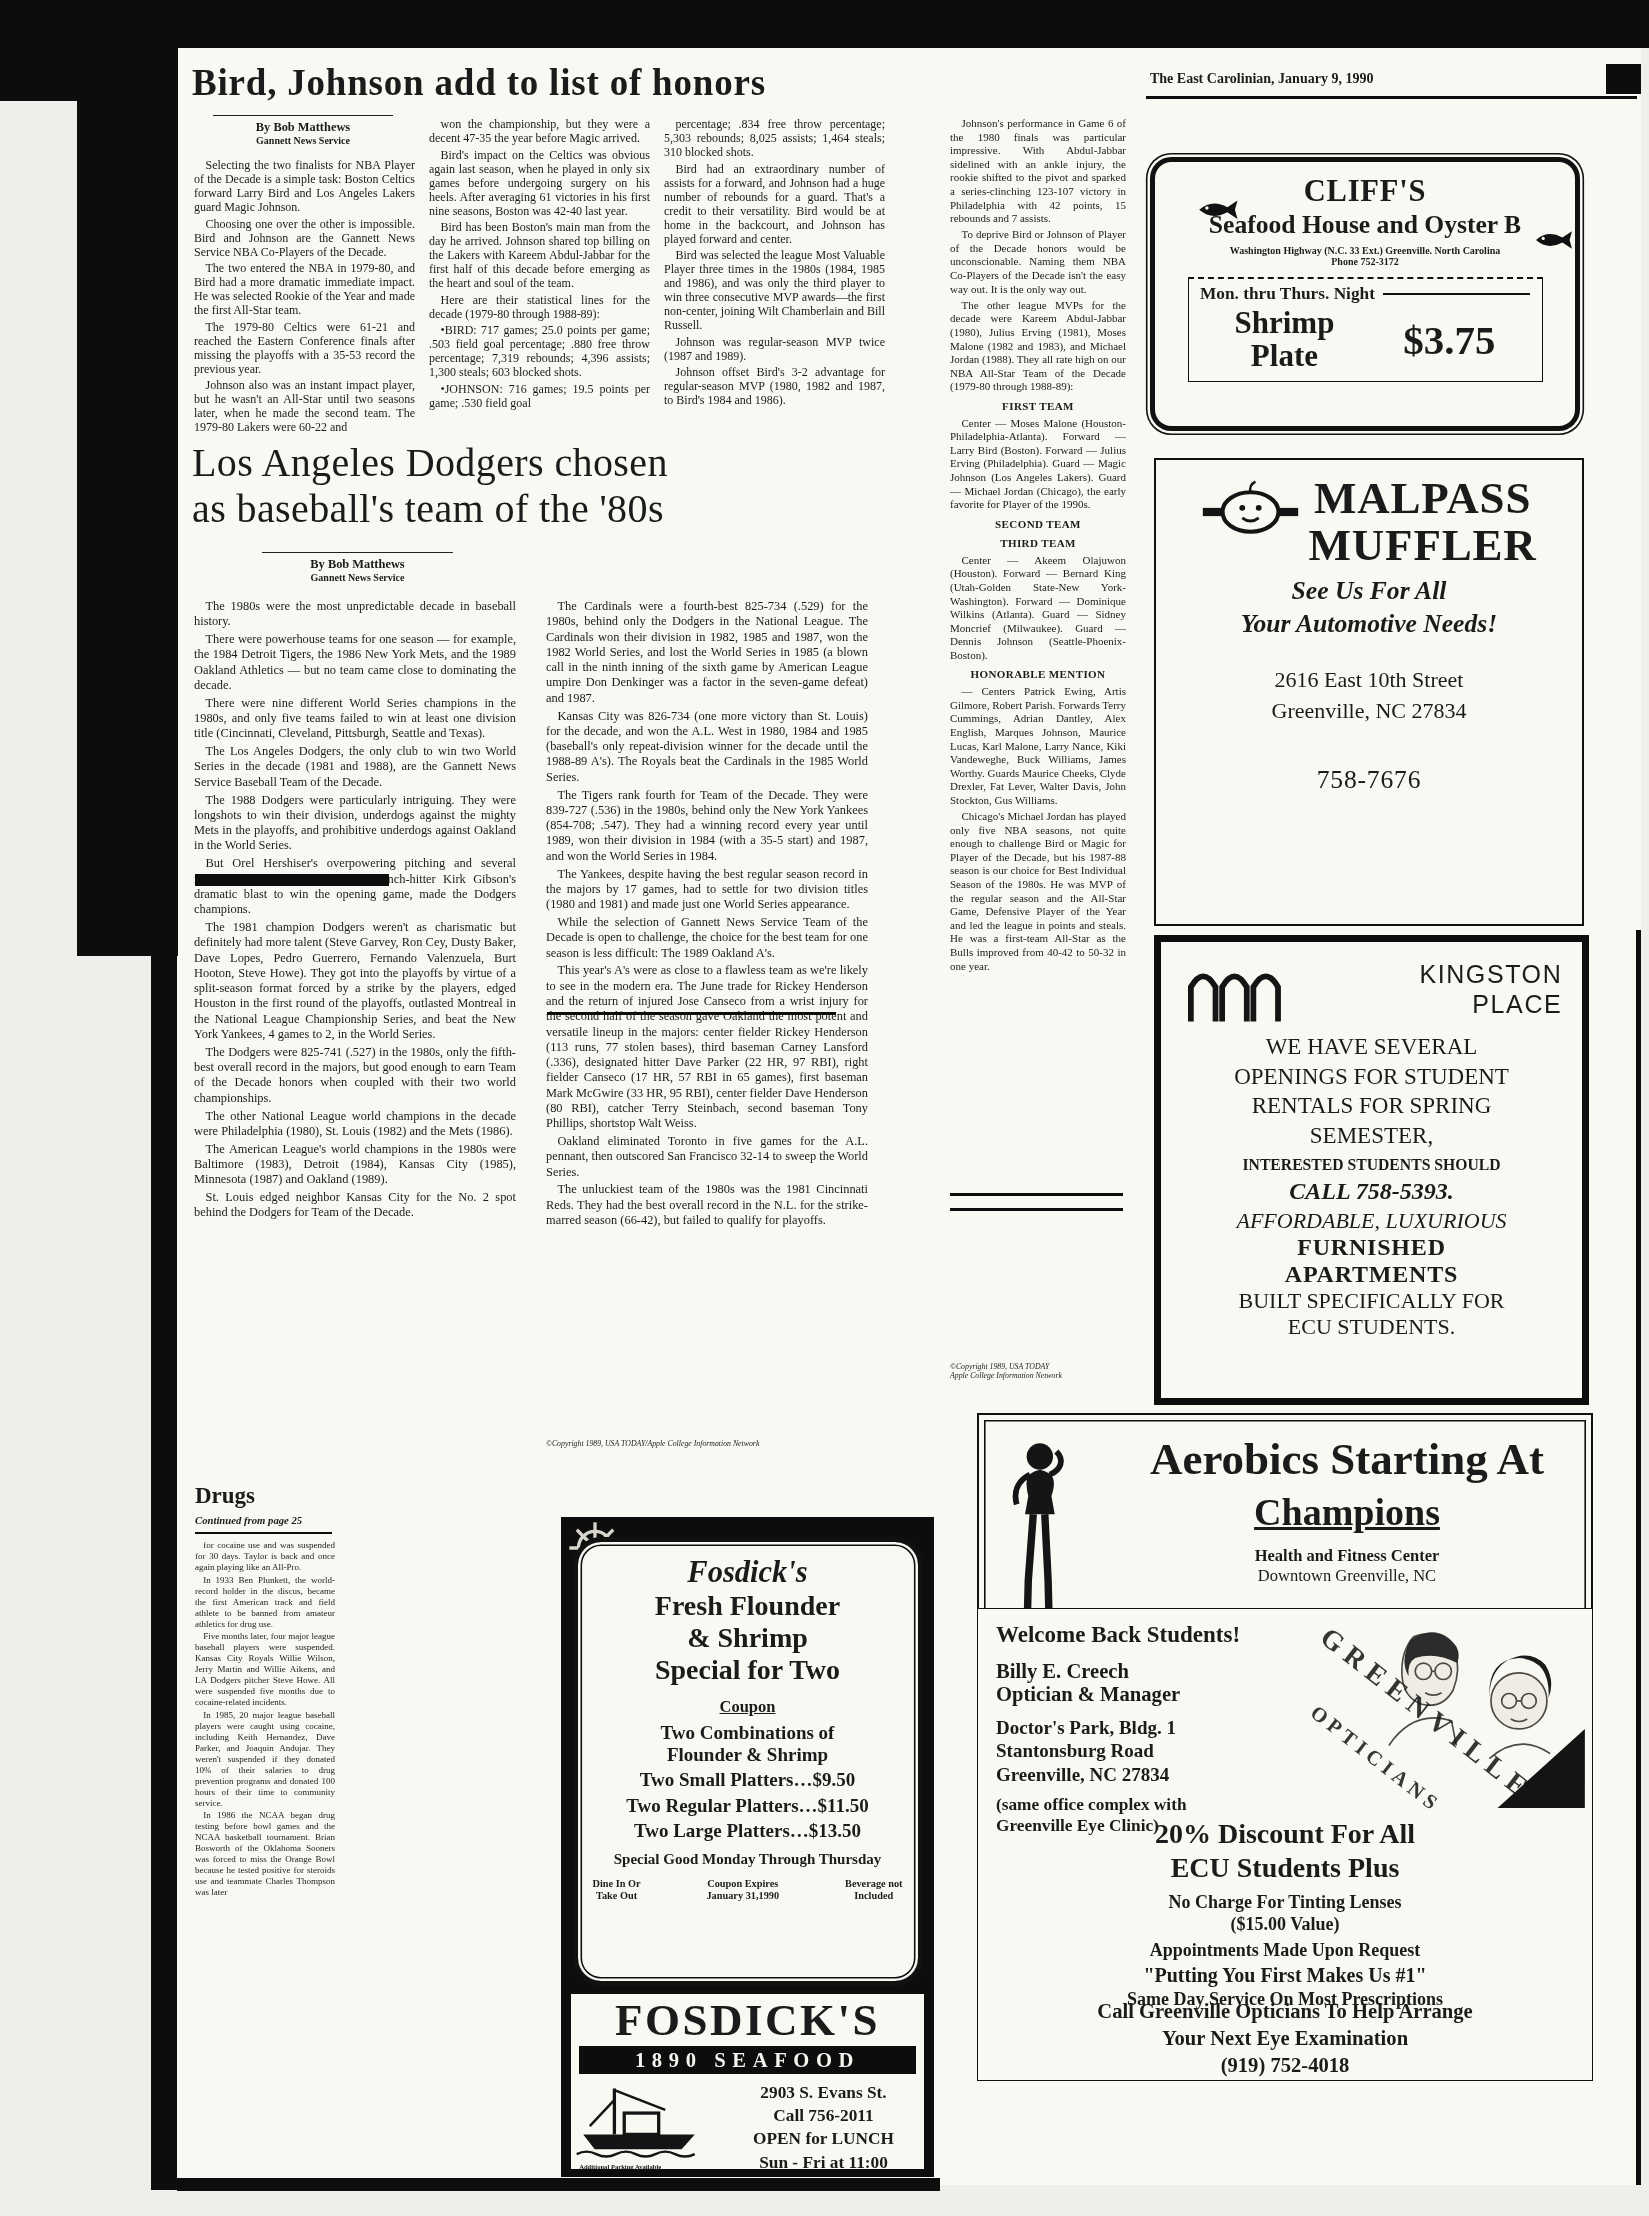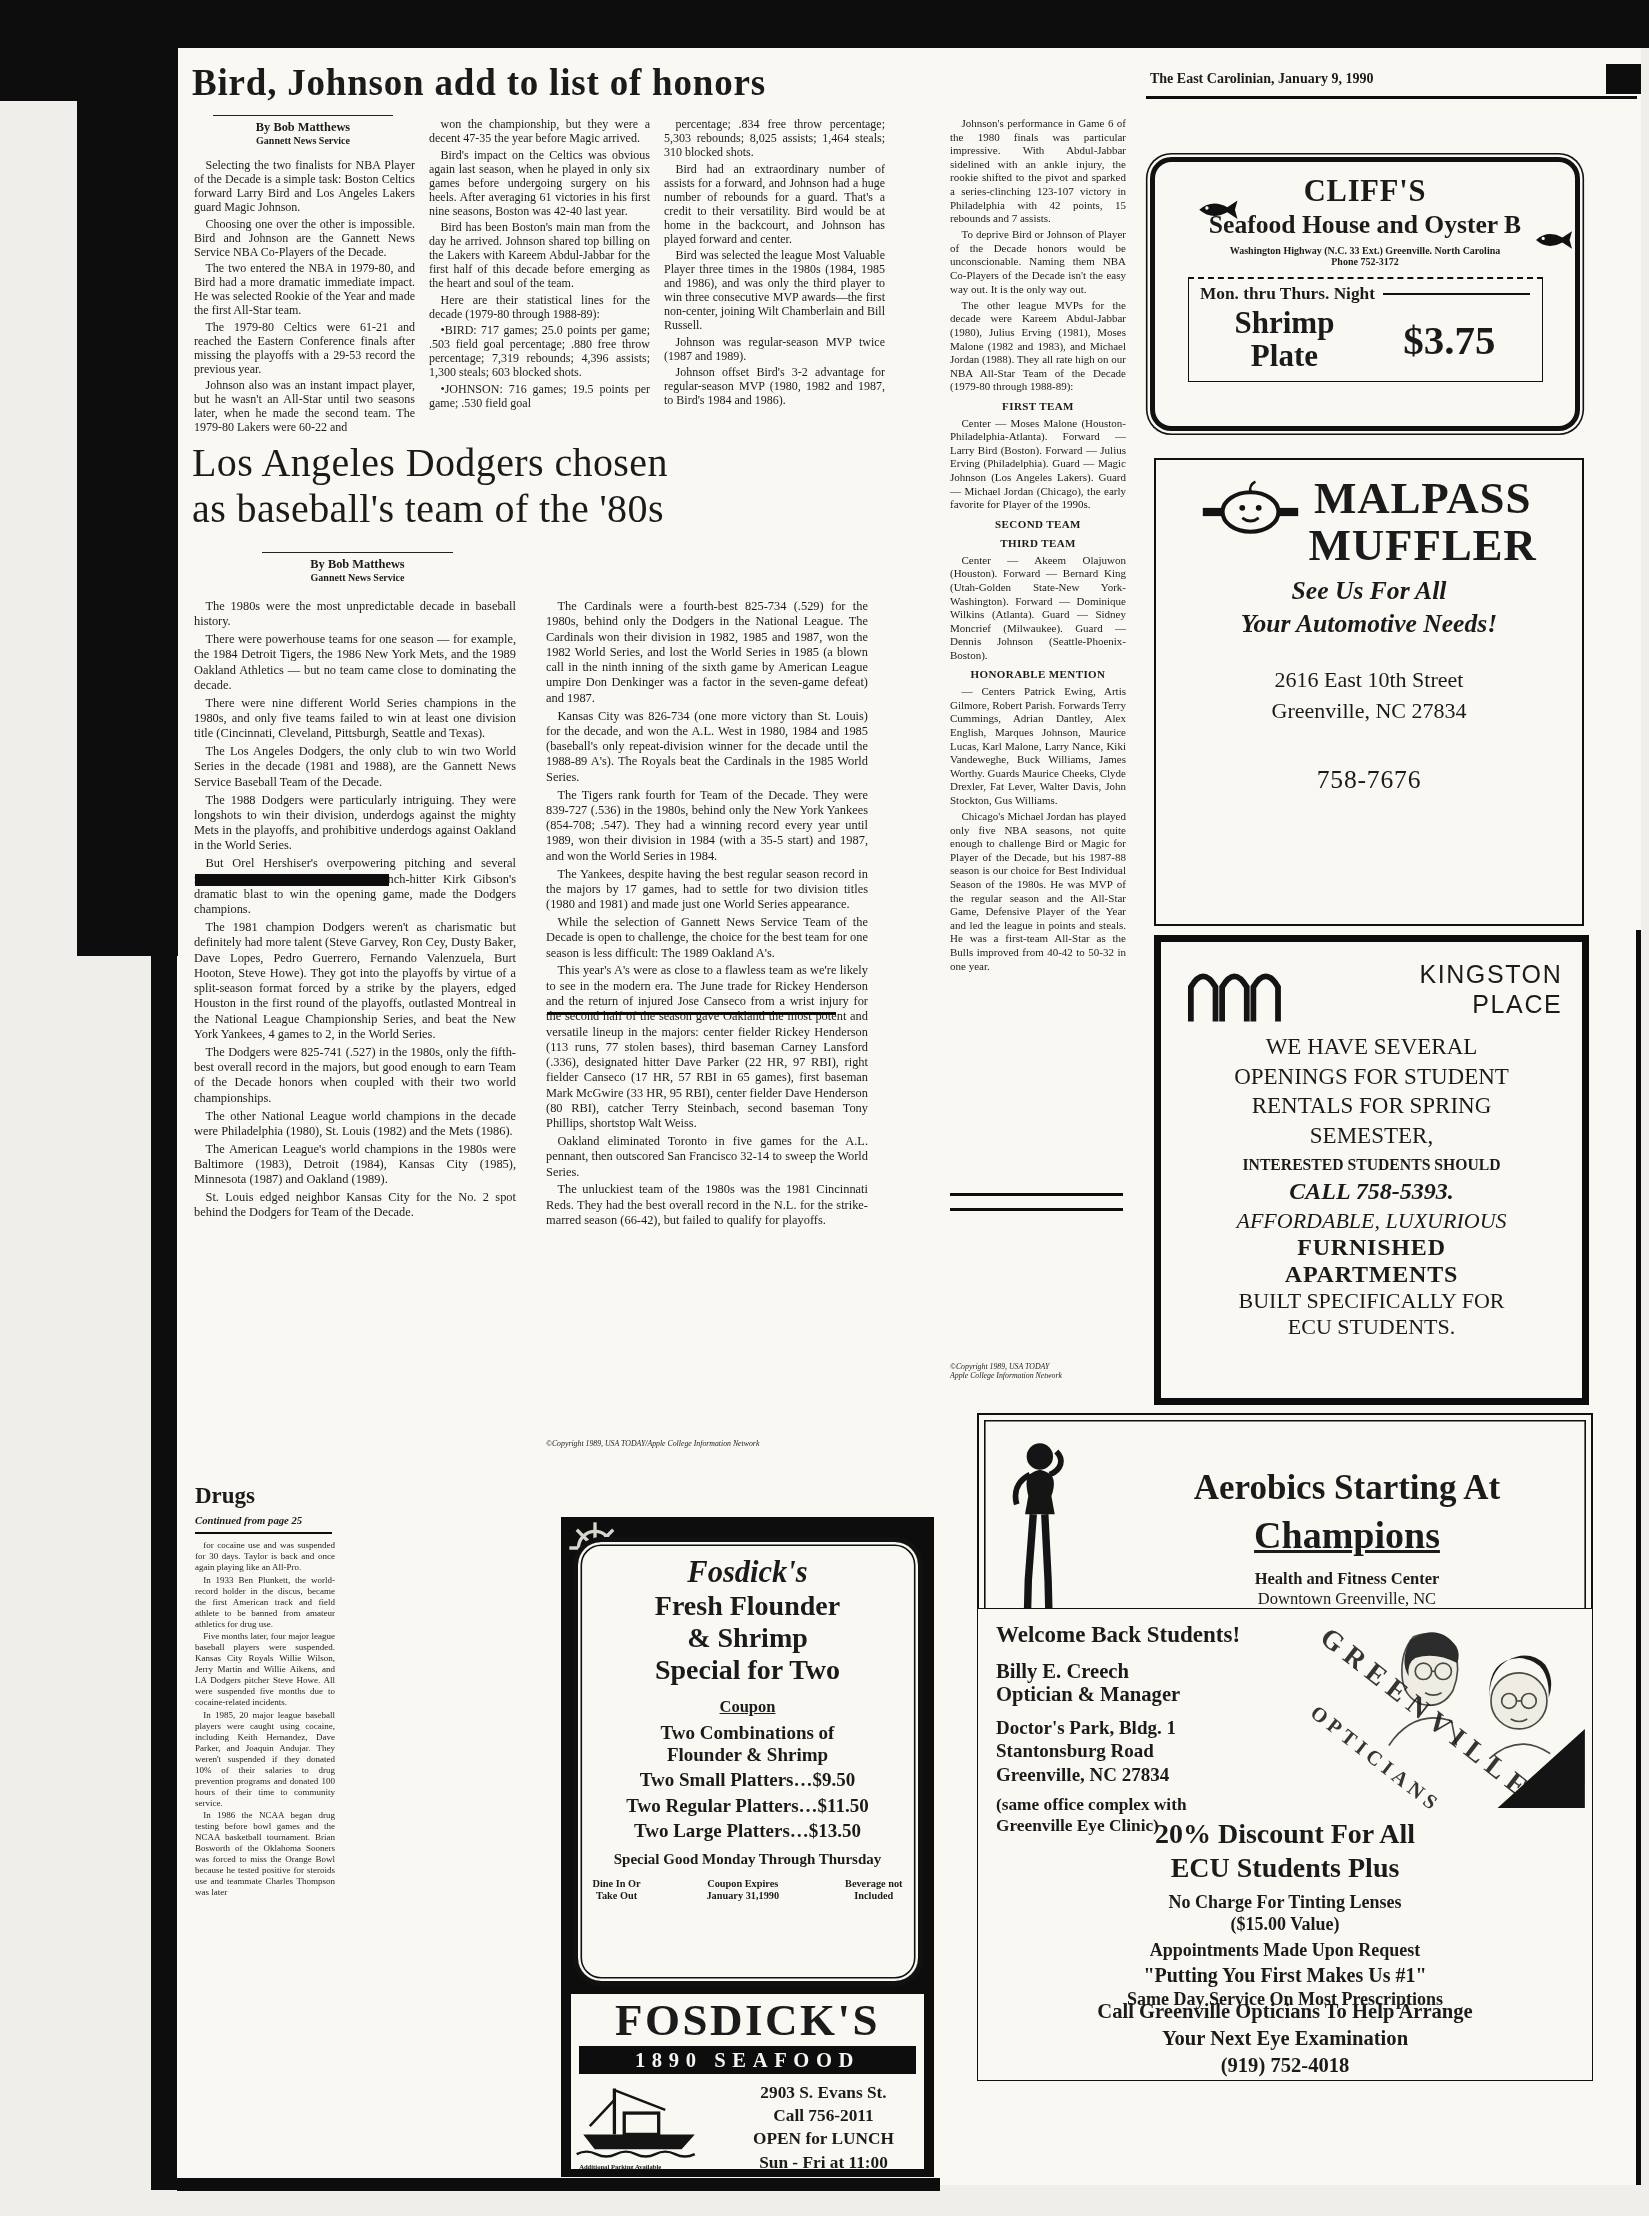--- a/index.html
+++ b/index.html
@@ -77,21 +77,21 @@
   .k-small { font-size:15.7px; font-weight:bold; margin-top:5px; }
   .k-call { font-size:24px; font-weight:bold; font-style:italic; margin-top:3.3px; }
   .k-lux { font-size:22px; font-style:italic; margin-top:3.3px; }
   .k-furn { font-size:24px; font-weight:bold; letter-spacing:0.8px; }
   .k-built { font-size:22px; }
 
   .aerobics { left:977px; top:1413px; width:616px; height:285px; border:2.5px solid #111;
               box-shadow:inset 0 0 0 5px #faf8f3, inset 0 0 0 6.6px #111; }
   .aerobics .woman { position:absolute; left:13px; top:11.5px; width:99px; height:257px; }
   .aerobics .content { margin-left:124px; text-align:center; padding-top:18px; }
-  .aerobics .t1 { font-size:35px; font-weight:bold;margin-top:35px; }
+  .aerobics .t1 { font-size:45px; font-weight:bold; }
   .aerobics .t2 { font-size:38px; font-weight:bold; text-decoration:underline; margin-top:5px; }
   .aerobics .s1 { font-size:16.5px; font-weight:bold; margin-top:11.5px; }
   .aerobics .s2 { font-size:16.5px; }
   .aerobics .dt { font-size:32px; font-weight:bold; margin-top:21px; }
 
   .opticians { left:977px; top:1608px; width:616px; height:473px; border:1.6px solid #111; overflow:hidden; }
   .opt-left { position:absolute; left:18px; top:13px; width:355px; font-weight:bold; }
   .opt-left .w { font-size:23px; }
   .opt-left .m1 { font-size:20.6px; margin-top:11.5px; }
   .opt-left .m2 { font-size:20.6px; }
@@ -151,21 +151,21 @@
 
   <h1 class="h-nba">Bird, Johnson add to list of honors</h1>
   <div class="byline nba-byline">
     <div class="by">By Bob Matthews</div>
     <div class="org">Gannett News Service</div>
   </div>
   <div class="colblock nba-c1">
       <p>Selecting the two finalists for NBA Player of the Decade is a simple task: Boston Celtics forward Larry Bird and Los Angeles Lakers guard Magic Johnson.</p>
       <p>Choosing one over the other is impossible. Bird and Johnson are the Gannett News Service NBA Co-Players of the Decade.</p>
       <p>The two entered the NBA in 1979-80, and Bird had a more dramatic immediate impact. He was selected Rookie of the Year and made the first All-Star team.</p>
-      <p>The 1979-80 Celtics were 61-21 and reached the Eastern Conference finals after missing the playoffs with a 29-53 record the previous year.</p>
+      <p>The 1979-80 Celtics were 61-21 and reached the Eastern Conference finals after missing the playoffs with a 35-53 record the previous year.</p>
       <p>Johnson also was an instant impact player, but he wasn't an All-Star until two seasons later, when he made the second team. The 1979-80 Lakers were 60-22 and</p>
     </div>
   <div class="colblock nba-c2">
       <p>won the championship, but they were a decent 47-35 the year before Magic arrived.</p>
       <p>Bird's impact on the Celtics was obvious again last season, when he played in only six games before undergoing surgery on his heels. After averaging 61 victories in his first nine seasons, Boston was 42-40 last year.</p>
       <p>Bird has been Boston's main man from the day he arrived. Johnson shared top billing on the Lakers with Kareem Abdul-Jabbar for the first half of this decade before emerging as the heart and soul of the team.</p>
       <p>Here are their statistical lines for the decade (1979-80 through 1988-89):</p>
       <p>•BIRD: 717 games; 25.0 points per game; .503 field goal percentage; .880 free throw percentage; 7,319 rebounds; 4,396 assists; 1,300 steals; 603 blocked shots.</p>
       <p>•JOHNSON: 716 games; 19.5 points per game; .530 field goal</p>
     </div>

